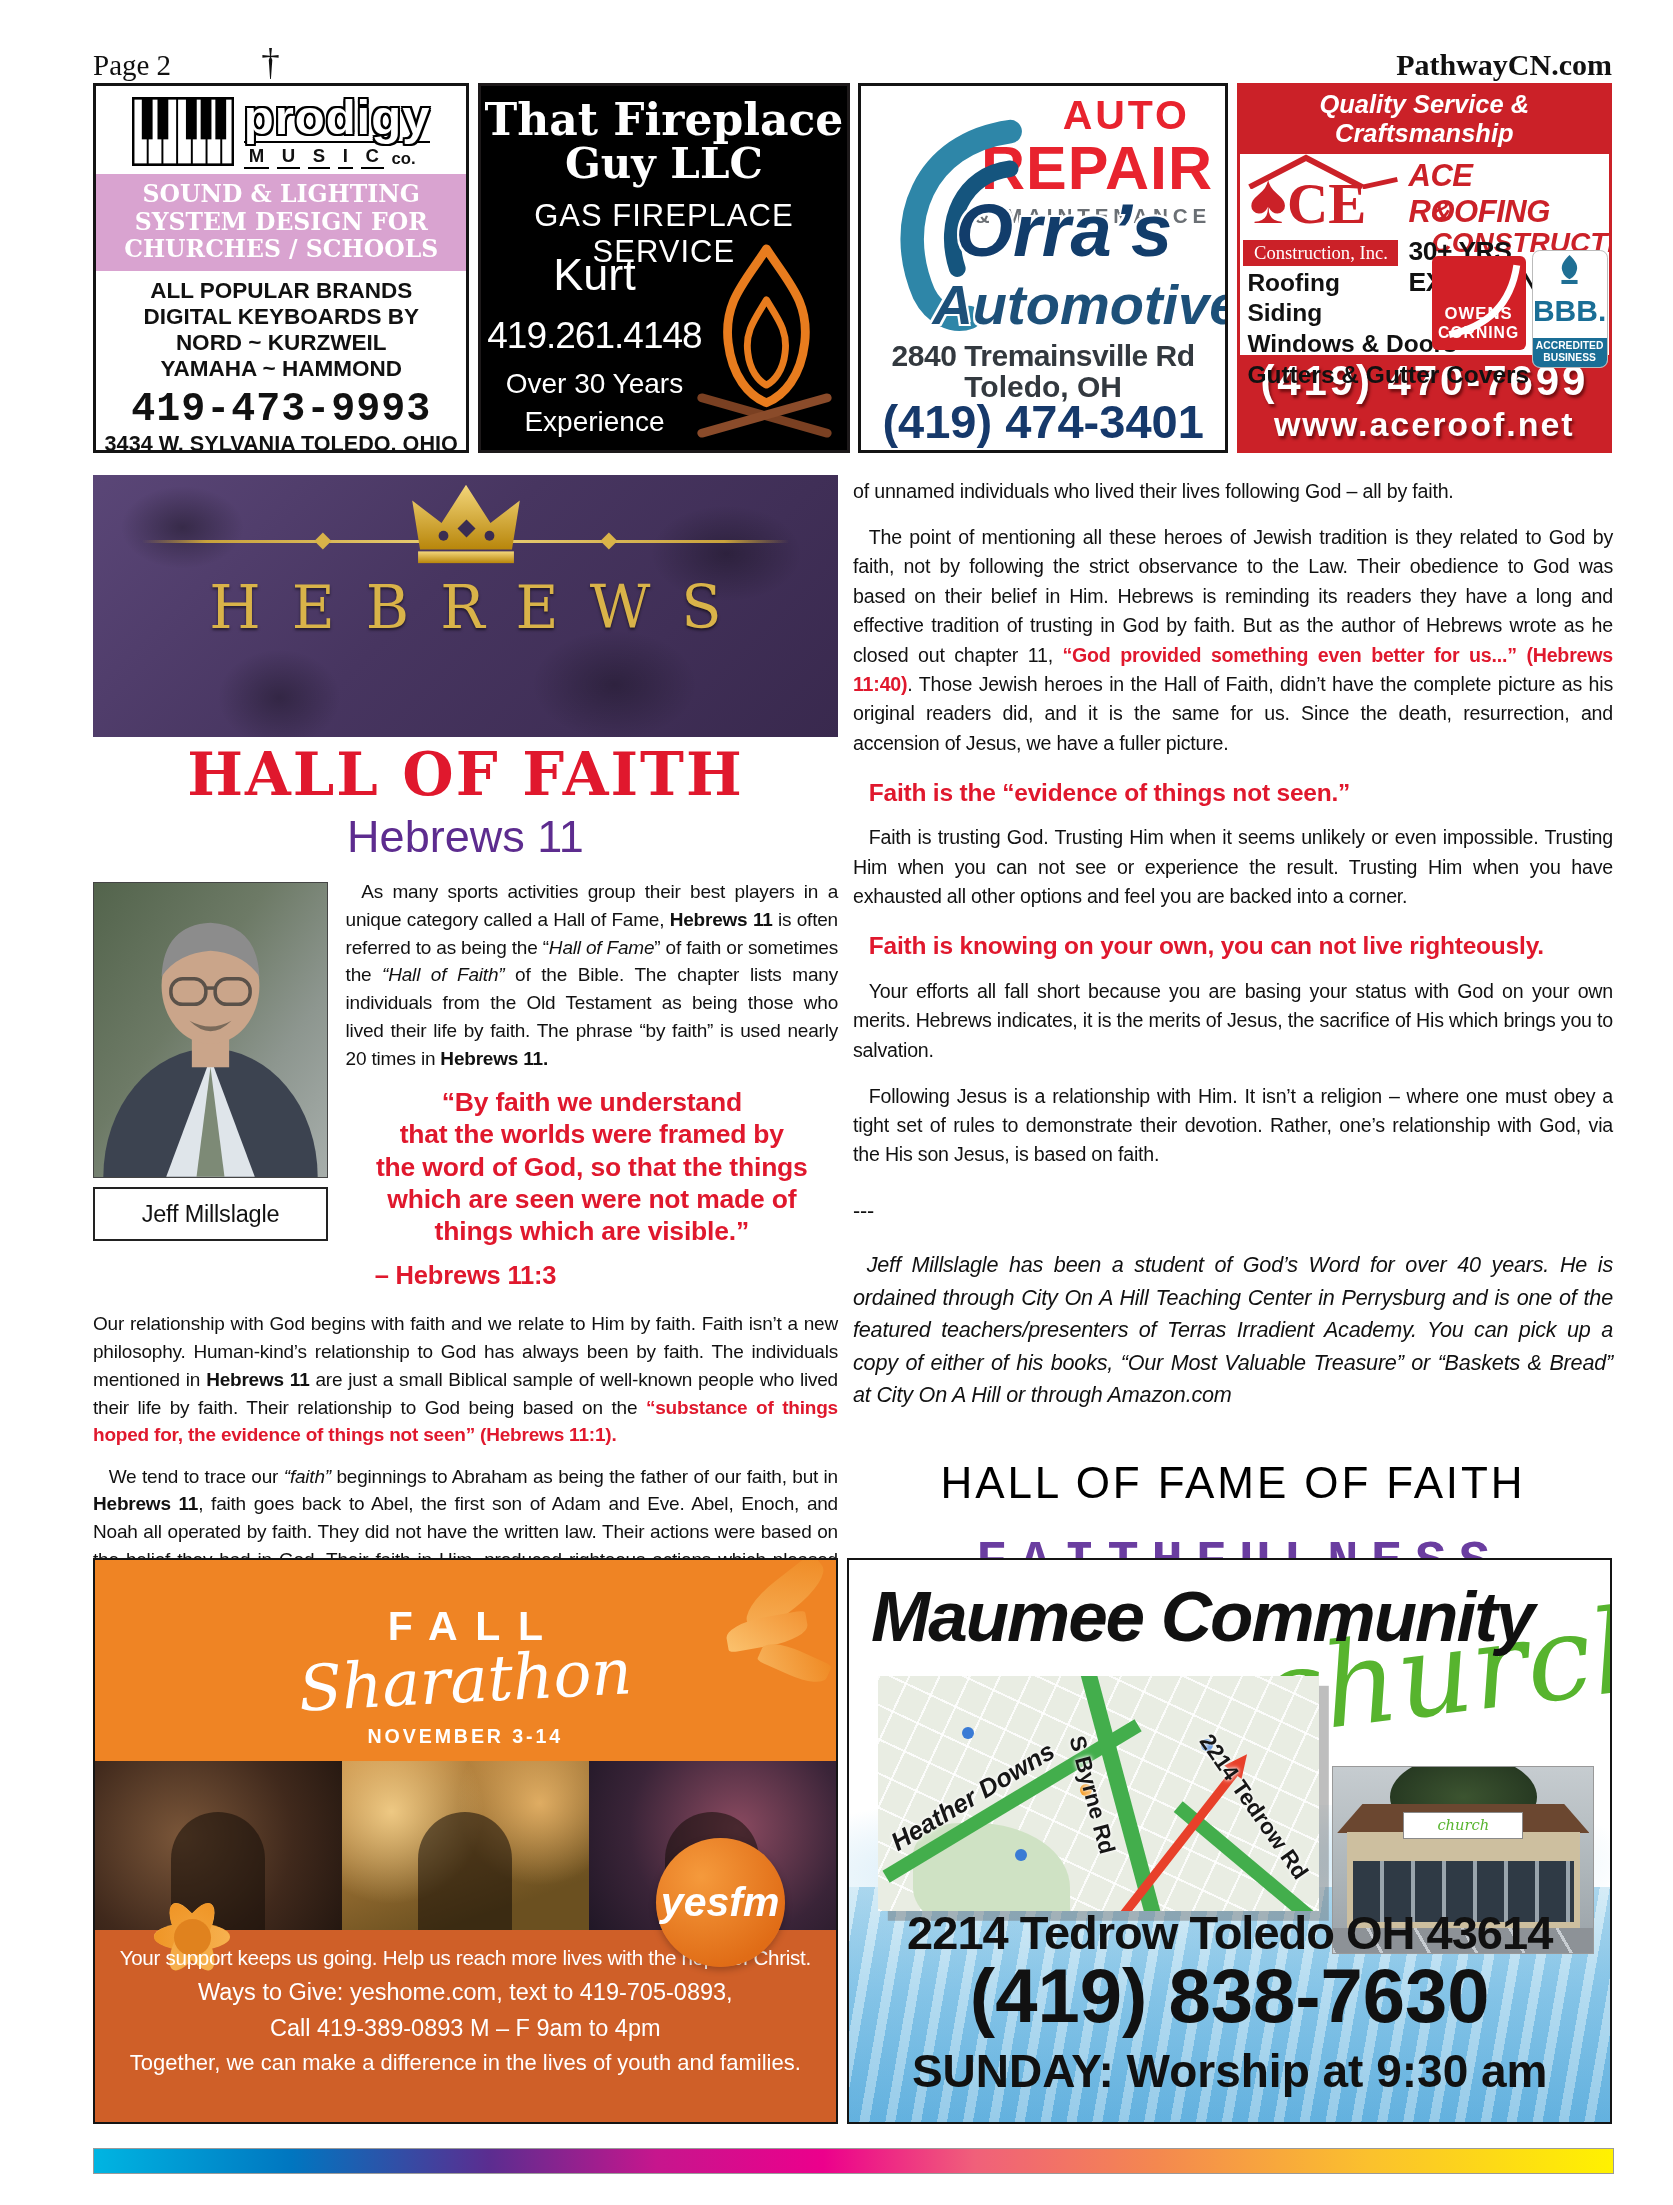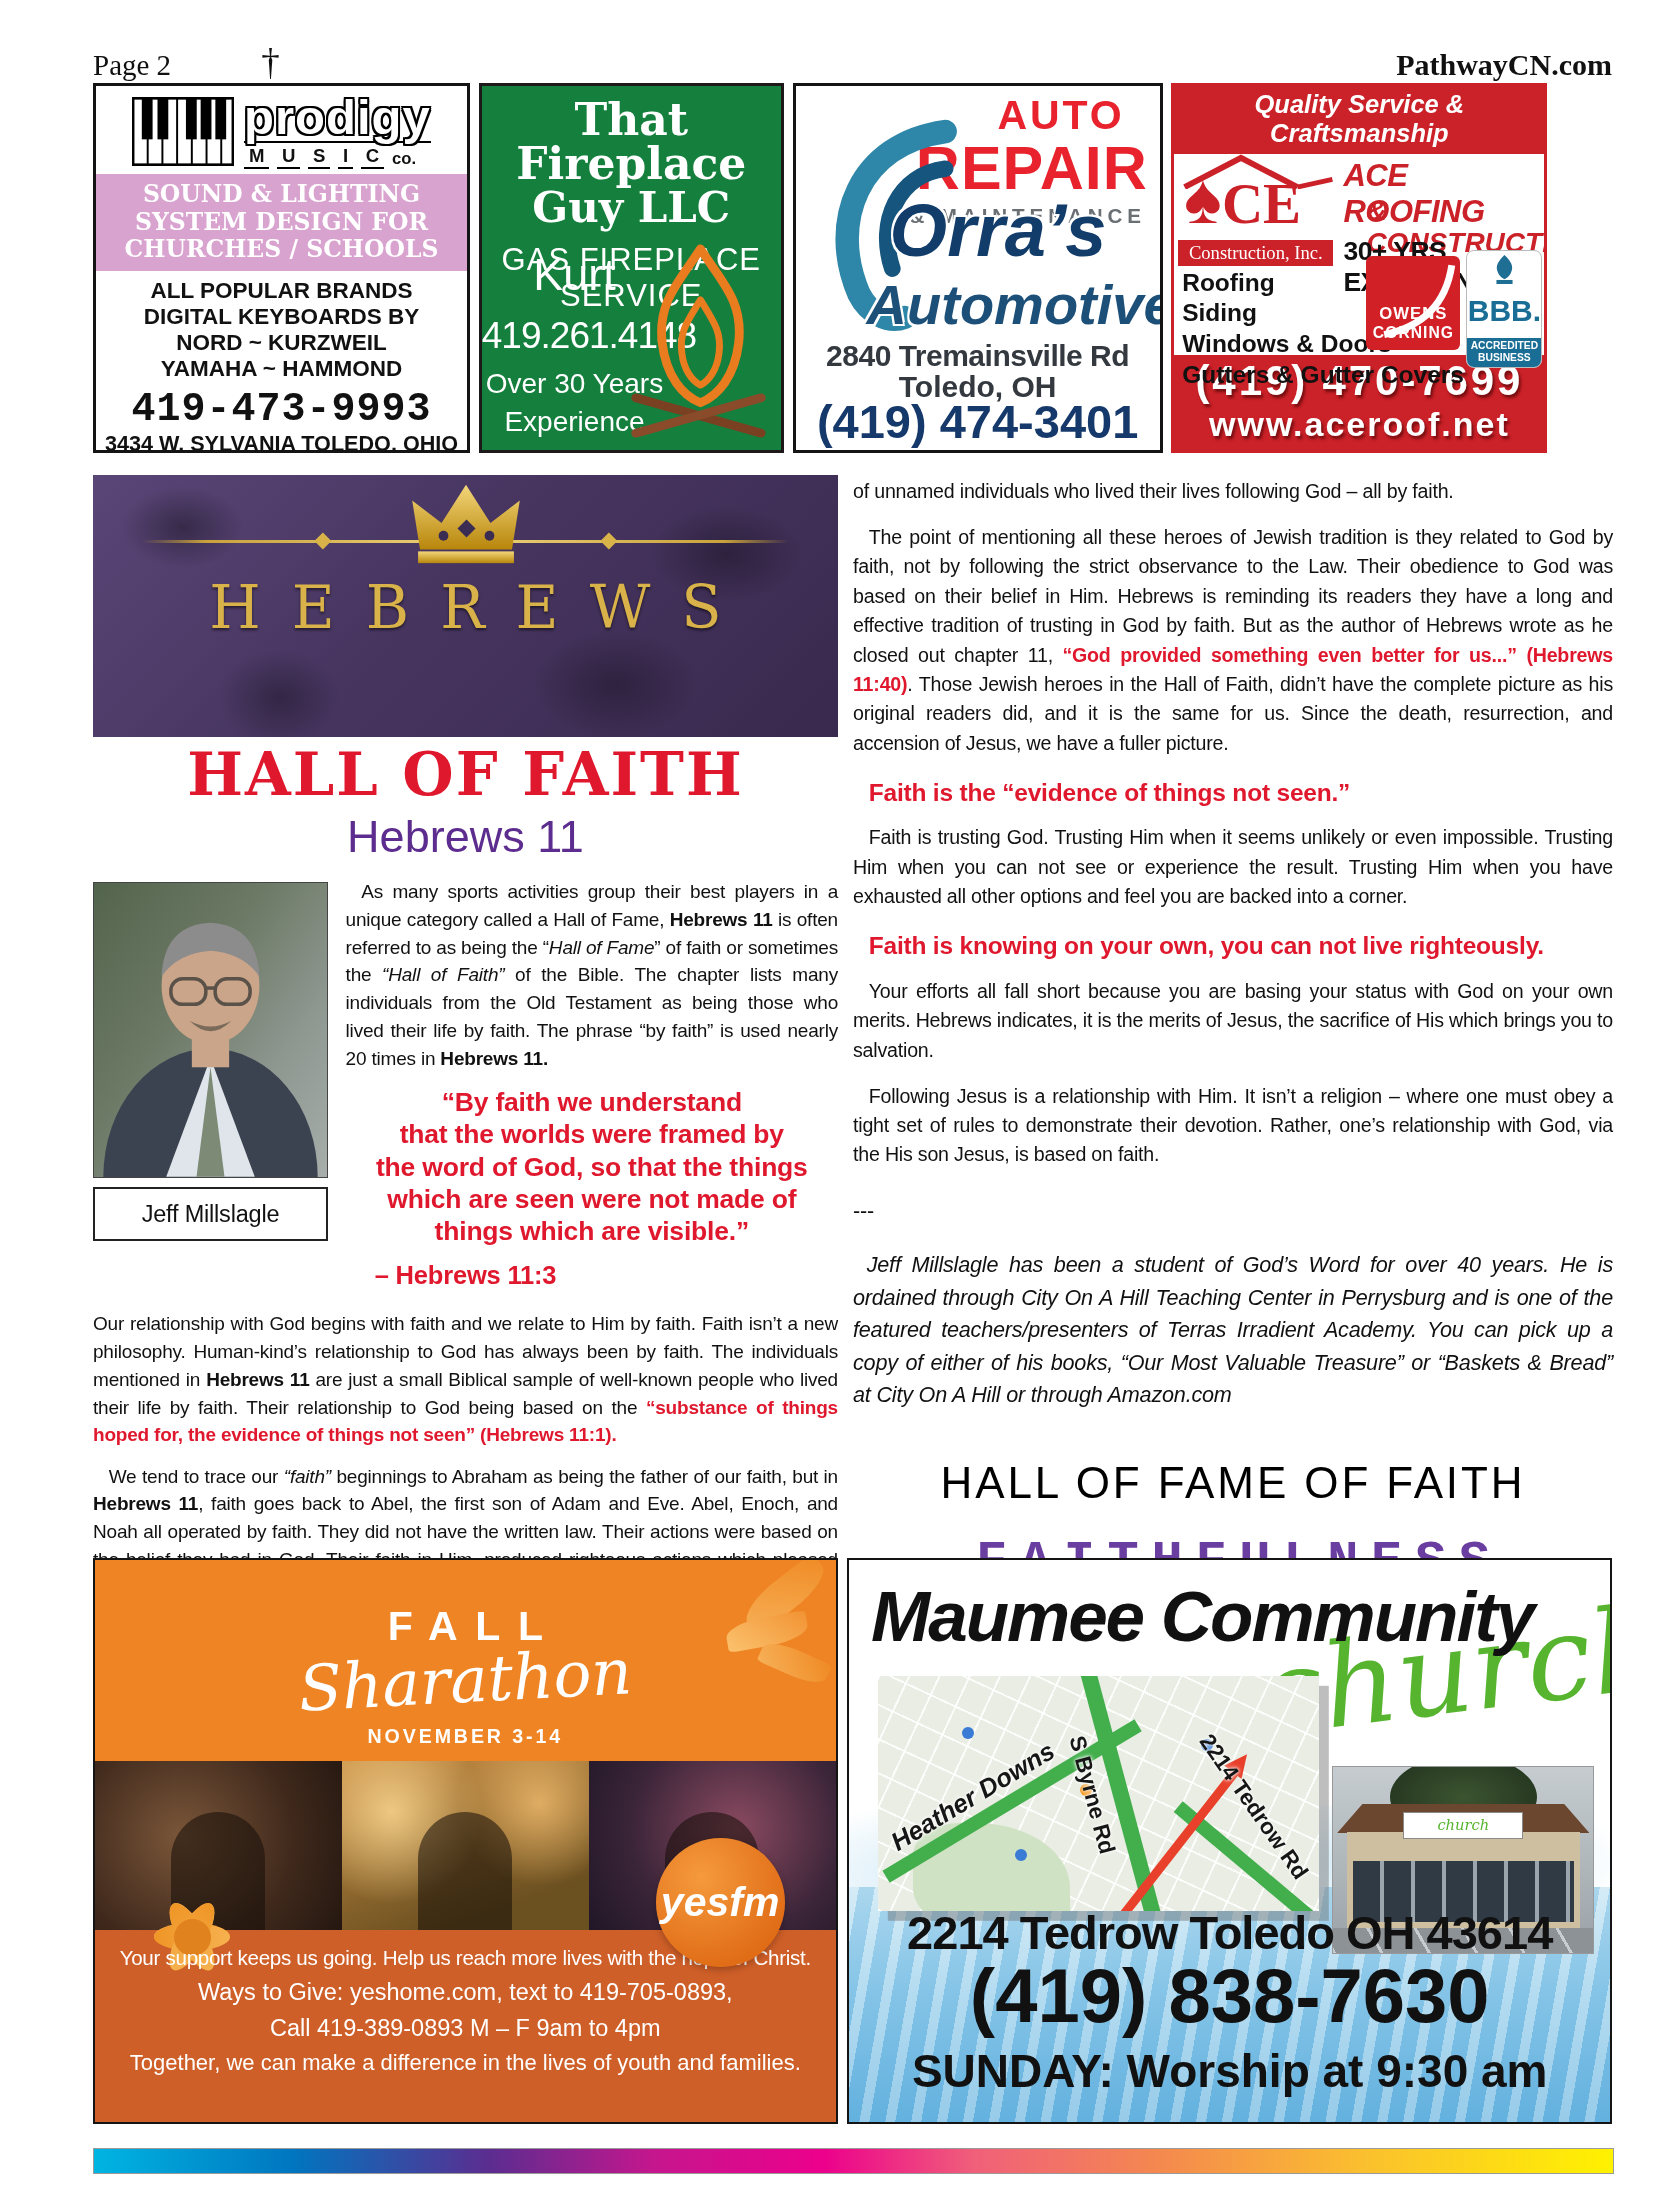--- a/index.html
+++ b/index.html
@@ -26,21 +26,21 @@
     text-shadow:-2px -2px 0 #000,2px -2px 0 #000,-2px 2px 0 #000,2px 2px 0 #000,-2px 0 0 #000,2px 0 0 #000,0 -2px 0 #000,0 2px 0 #000;line-height:.9;}
   .pr-music{display:flex;align-items:flex-end;gap:7.8px;border-top:2.9px solid #000;padding-top:2px;margin-top:2px;}
   .pr-music span.mu{font-size:18.6px;font-weight:bold;border-bottom:2.9px solid #000;padding:0 4.9px;}
   .pr-co{font-size:16.7px;font-weight:bold;}
   .pr-band{background:#d9a3d0;color:#fff;text-align:center;font-family:"DejaVu Serif",serif;font-weight:bold;font-size:23.5px;line-height:1.18;padding:6.9px 0;}
   .pr-lines{text-align:center;font-weight:800;font-size:22.5px;line-height:1.16;margin-top:6.9px;}
   .pr-phone{text-align:center;font-weight:800;font-size:40px;margin-top:4.9px;letter-spacing:1px;font-family:Liberation Mono, monospace;}
   .pr-addr,.pr-web{text-align:center;font-weight:700;font-size:21.6px;line-height:1.1;}
 
   
-  .fire{width:305px;background:#15803d;border-color:#1d191a;color:#fff;text-align:center;}
+  .fire{width:372px;background:#000000;border-color:#1d191a;color:#fff;text-align:center;}
   .fp-t1{font-family:"DejaVu Serif",serif;font-weight:bold;font-size:44px;margin-top:11.8px;line-height:1;}
   .fp-t2{font-family:"DejaVu Serif",serif;font-weight:bold;font-size:42px;line-height:1.05;}
   .fp-serv{font-size:31px;letter-spacing:1px;margin-top:11.8px;}
   .fp-left{position:absolute;left:0;top:163px;width:62%;text-align:center;}
   .fp-kurt{font-size:45px;}
   .fp-phone{font-size:37px;margin-top:13.7px;letter-spacing:-1px;}
   .fp-e1{font-size:28px;margin-top:11.8px;}
   .fp-e2{font-size:28px;margin-top:5.9px;}
   .fp-flame{position:absolute;right:9.8px;bottom:7.8px;}
 

